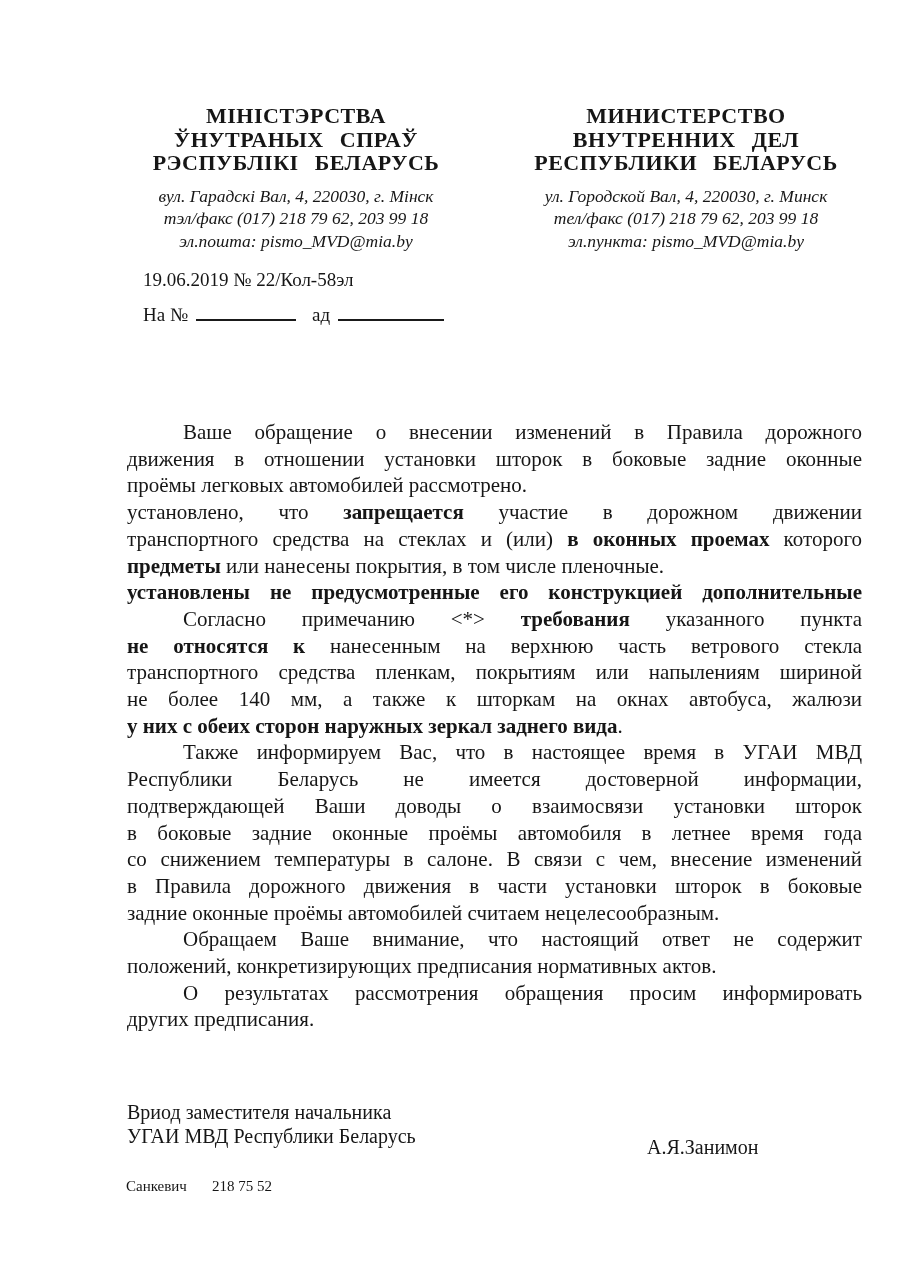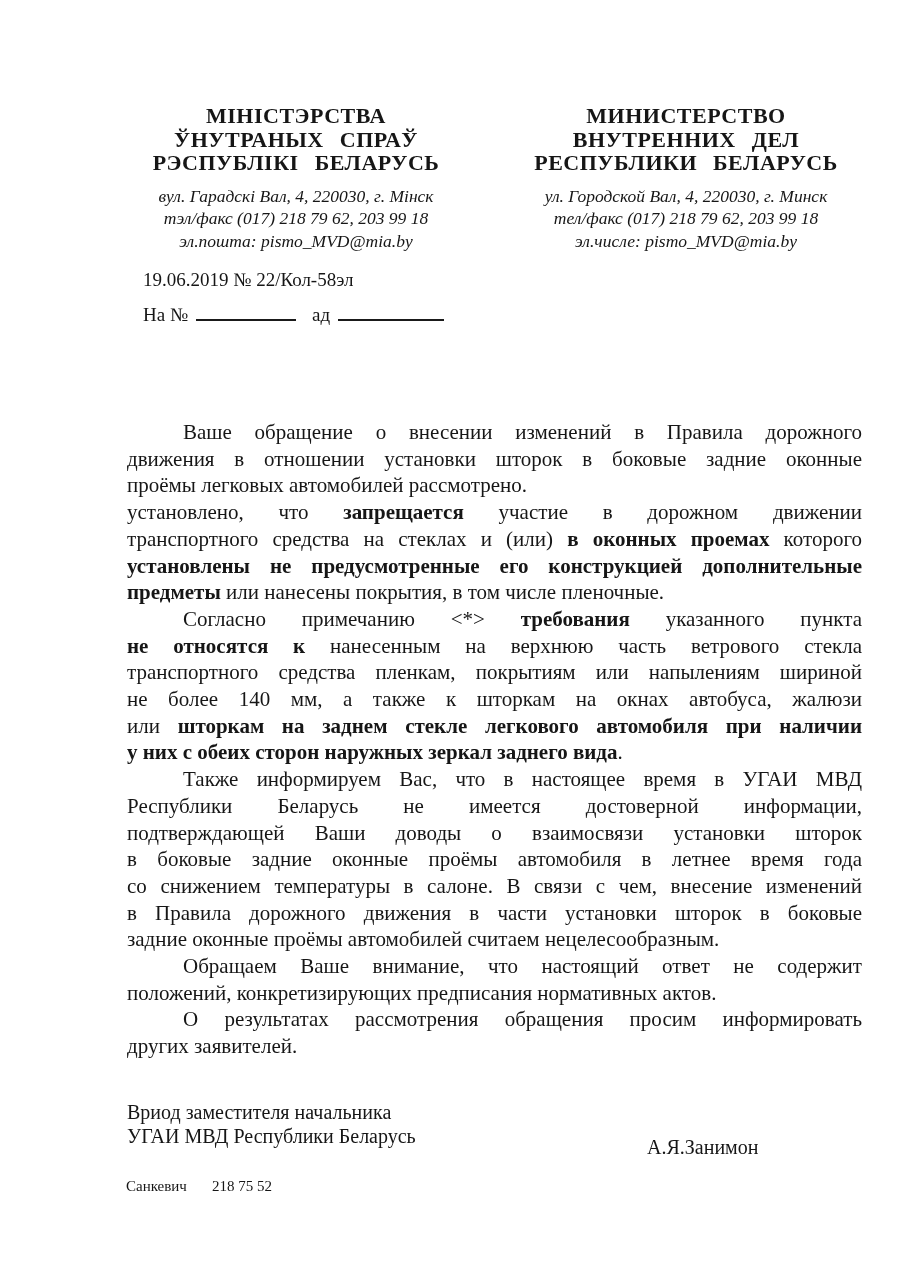--- a/index.html
+++ b/index.html
@@ -88,68 +88,67 @@
         <div>эл.пошта: pismo_MVD@mia.by</div>
       </div>
     </div>
     <div class="org-block right">
       <div class="org-title">МИНИСТЕРСТВО</div>
       <div class="org-title">ВНУТРЕННИХ ДЕЛ</div>
       <div class="org-title">РЕСПУБЛИКИ БЕЛАРУСЬ</div>
       <div class="org-address">
         <div>ул. Городской Вал, 4, 220030, г. Минск</div>
         <div>тел/факс (017) 218 79 62, 203 99 18</div>
-        <div>эл.числе: pismo_MVD@mia.by</div>
+        <div>эл.пункта: pismo_MVD@mia.by</div>
       </div>
     </div>
   </div>
 
   <div class="ref-block">
     <div class="ref-date">19.06.2019 № 22/Кол-58эл</div>
     <div class="reply-line">
       <span>На №</span><span class="uline u1"></span><span class="mid">ад</span><span class="uline u2"></span>
     </div>
   </div>
 
   <div class="letter-body">
       <div class="para">
         <div class="line first"><span>Ваше обращение о внесении изменений в Правила дорожного</span></div>
         <div class="line"><span>движения в отношении установки шторок в боковые задние оконные</span></div>
         <div class="line last"><span>проёмы легковых автомобилей рассмотрено.</span></div>
       </div>
       <div class="para">
         <div class="line"><span>установлено, что </span><span class="b">запрещается</span><span> участие в дорожном движении</span></div>
         <div class="line"><span>транспортного средства на стеклах и (или) </span><span class="b">в оконных проемах</span><span> которого</span></div>
+        <div class="line last"><span class="b">предметы</span><span> или нанесены покрытия, в том числе пленочные.</span></div>
         <div class="line"><span class="b">установлены не предусмотренные его конструкцией дополнительные</span></div>
-        <div class="line last"><span class="b">предметы</span><span> или нанесены покрытия, в том числе пленочные.</span></div>
       </div>
       <div class="para">
         <div class="line first"><span>Согласно примечанию &lt;*&gt; </span><span class="b">требования</span><span> указанного пункта</span></div>
         <div class="line"><span class="b">не относятся к</span><span> нанесенным на верхнюю часть ветрового стекла</span></div>
         <div class="line"><span>транспортного средства пленкам, покрытиям или напылениям шириной</span></div>
         <div class="line"><span>не более 140 мм, а также к шторкам на окнах автобуса, жалюзи</span></div>
-        <div class="line"><span>или </span><span class="b">шторкам на заднем стекле легкового автомобиля при наличии</span></div>
         <div class="line last"><span class="b">у них с обеих сторон наружных зеркал заднего вида</span><span>.</span></div>
       </div>
       <div class="para">
         <div class="line first"><span>Также информируем Вас, что в настоящее время в УГАИ МВД</span></div>
         <div class="line"><span>Республики Беларусь не имеется достоверной информации,</span></div>
         <div class="line"><span>подтверждающей Ваши доводы о взаимосвязи установки шторок</span></div>
         <div class="line"><span>в боковые задние оконные проёмы автомобиля в летнее время года</span></div>
         <div class="line"><span>со снижением температуры в салоне. В связи с чем, внесение изменений</span></div>
         <div class="line"><span>в Правила дорожного движения в части установки шторок в боковые</span></div>
         <div class="line last"><span>задние оконные проёмы автомобилей считаем нецелесообразным.</span></div>
       </div>
       <div class="para">
         <div class="line first"><span>Обращаем Ваше внимание, что настоящий ответ не содержит</span></div>
         <div class="line last"><span>положений, конкретизирующих предписания нормативных актов.</span></div>
       </div>
       <div class="para">
         <div class="line first"><span>О результатах рассмотрения обращения просим информировать</span></div>
-        <div class="line last"><span>других заявителей.</span></div>
+        <div class="line last"><span>других предписания.</span></div>
       </div>
     </div>
 
   <div class="signature">
     <div>Вриод заместителя начальника</div>
     <div>УГАИ МВД Республики Беларусь</div>
     <span class="sig-name">А.Я.Занимон</span>
   </div>
 
   <div class="exec-line">

